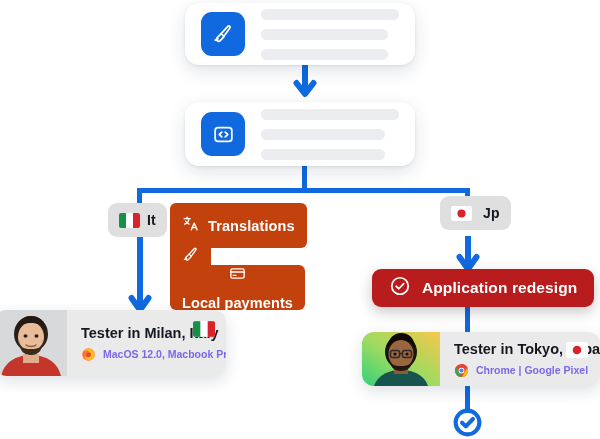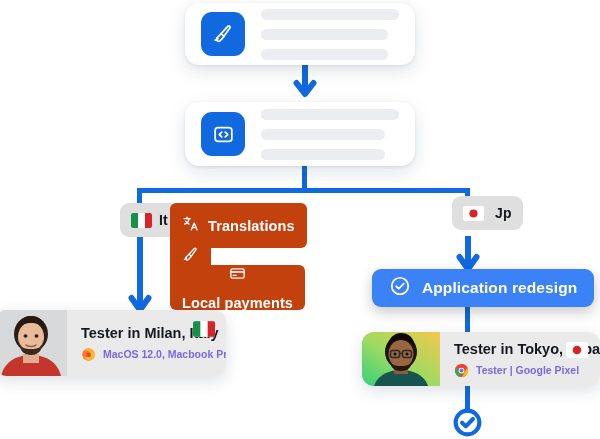--- a/index.html
+++ b/index.html
@@ -35,38 +35,37 @@
   .line-bar { height: 11px; border-radius: 6px; background: #ECEDF1; }
 
   
   .badge {
     position: absolute;
     background: #DFDFDF;
     border-radius: 9px;
     height: 34px;
     display: flex; align-items: center; gap: 7px;
     padding: 0 11px;
-    margin-left: 12px;
   }
   .badge-label { font-size: 14px; font-weight: 700; color: #15181E; letter-spacing: .1px; }
   .flag { width: 21px; height: 15px; border-radius: 2px; overflow: hidden; display:block; flex:0 0 auto;}
 
   
   .pill {
     position: absolute;
     background: #c2410c;
     border-radius: 6px;
     height: 45px;
     display: flex; align-items: center; gap: 9px;
     padding: 0 12px;
     color: #fff;
   }
   .pill-label { font-size: 14.5px; font-weight: 700; letter-spacing: .1px; white-space: nowrap; }
   .pill.dark {
-    background: #3b82f6; border-radius: 9px; height: 38px; padding: 0 17px; gap: 11px;
+    background: #b91c1c; border-radius: 9px; height: 38px; padding: 0 17px; gap: 11px;
     box-shadow: 0 5px 14px rgba(0,0,0,.22);
   }
   .pill.dark .pill-label { font-size: 15.5px; }
 
   
   .tester {
     position: absolute;
     background: #EAEAEA;
     border-radius: 12px;
     display: flex; align-items: stretch;
@@ -286,21 +285,21 @@
         <span style="display:flex;">
           <svg width="15" height="15" viewBox="0 0 24 24">
             <circle cx="12" cy="12" r="10.5" fill="#EA4335"></circle>
             <path d="M12 1.5 A10.5 10.5 0 0 1 21.4 7.4 L12 7.4z" fill="#EA4335"></path>
             <path d="M21.4 7.4 A10.5 10.5 0 0 1 12.6 22.5 L17 14.2z" fill="#FBBC05"></path>
             <path d="M12.6 22.5 A10.5 10.5 0 0 1 3.2 6.6 L8 14.2z" fill="#34A853"></path>
             <circle cx="12" cy="12" r="4.6" fill="#ffffff"></circle>
             <circle cx="12" cy="12" r="3.3" fill="#4285F4"></circle>
           </svg>
         </span>
-        <span class="tester-device">Tester | Google Pixel</span>
+        <span class="tester-device">Chrome | Google Pixel</span>
       </div>
     </div>
     <span class="tester-flag" style="right:12px; top:10px;">
       <svg width="22" height="16" viewBox="0 0 21 15">
         <rect width="21" height="15" fill="#ffffff"></rect>
         <circle cx="10.5" cy="7.5" r="4.1" fill="#D8232A"></circle>
       </svg>
     </span>
   </div>
 

